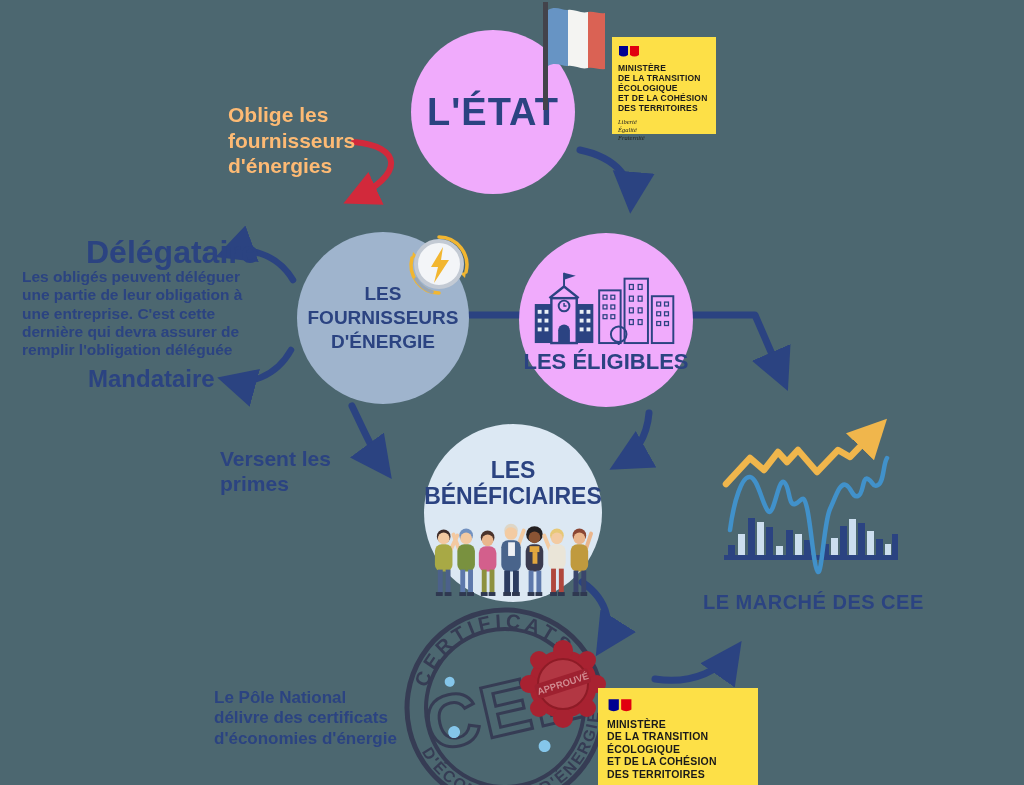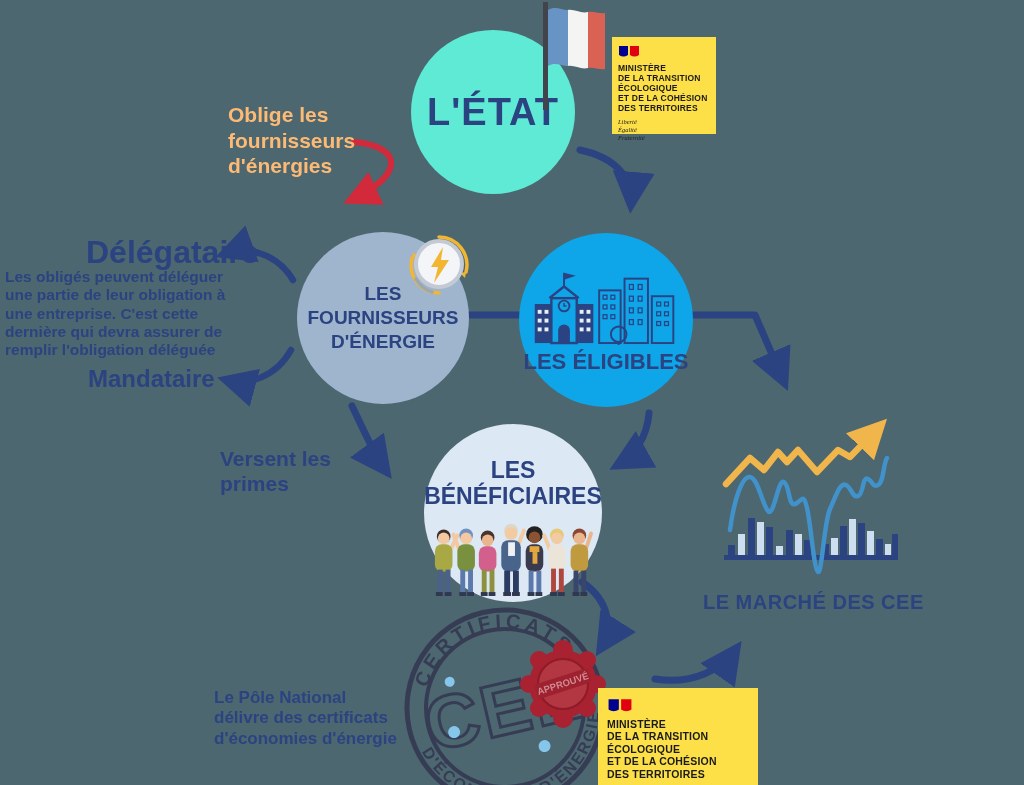--- a/index.html
+++ b/index.html
@@ -35,21 +35,21 @@
     <path d="M 580,150 C 618,158 633,180 631,204" fill="none" stroke="#2b4381" stroke-width="7" stroke-linecap="round" marker-end="url(#ahN)"></path>
     <path d="M 354,142 C 401,146 407,174 351,200" fill="none" stroke="#d2293b" stroke-width="6" stroke-linecap="round" marker-end="url(#ahR)"></path>
     <path d="M 293,280 C 276,252 246,246 224,254" fill="none" stroke="#2b4381" stroke-width="6.5" stroke-linecap="round" marker-end="url(#ahN)"></path>
     <path d="M 291,350 C 276,377 248,386 226,380" fill="none" stroke="#2b4381" stroke-width="6.5" stroke-linecap="round" marker-end="url(#ahN)"></path>
     <path d="M 352,406 C 367,437 375,456 386,471" fill="none" stroke="#2b4381" stroke-width="7" stroke-linecap="round" marker-end="url(#ahN)"></path>
     <path d="M 649,413 C 647,438 634,456 618,465" fill="none" stroke="#2b4381" stroke-width="7" stroke-linecap="round" marker-end="url(#ahN)"></path>
     <path d="M 582,582 C 610,601 613,629 601,648" fill="none" stroke="#2b4381" stroke-width="7" stroke-linecap="round" marker-end="url(#ahN)"></path>
     <path d="M 655,679 C 694,685 722,669 736,649" fill="none" stroke="#2b4381" stroke-width="7" stroke-linecap="round" marker-end="url(#ahN)"></path>
   </svg>
 
-  <div class="circle" style="left:411px;top:30px;width:164px;height:164px;background:#5eead4;align-items:center;">
+  <div class="circle" style="left:411px;top:30px;width:164px;height:164px;background:#f0abfc;align-items:center;">
     <div class="lbl" style="font-size:38px;letter-spacing:1px;">L'ÉTAT</div>
   </div>
 
   <svg class="abs" style="left:536px;top:2px;" width="82" height="112" viewBox="0 0 82 112">
     <rect x="7" y="0" width="5" height="108" fill="#43434b"></rect>
     <path d="M12,8 C20,3 27,9 32,8 L32,64 C27,65 20,59 12,64 Z" fill="#6794c4"></path>
     <path d="M32,8 C39,7 45,12 52,10 L52,66 C45,68 39,63 32,64 Z" fill="#f4f4f2"></path>
     <path d="M52,10 C58,9 63,12 69,11 L69,67 C63,68 58,65 52,66 Z" fill="#da6254"></path>
   </svg>
 
@@ -62,21 +62,21 @@
   <svg class="abs" style="left:404px;top:232px;" width="70" height="70" viewBox="0 0 70 70">
     <path d="M 35,5 A 28,28 0 0 1 62,40" fill="none" stroke="#f2b630" stroke-width="3.5" stroke-linecap="round"></path>
     <path d="M 35,61 A 28,28 0 0 1 8,26" fill="none" stroke="#f2b630" stroke-width="3.5" stroke-linecap="round"></path>
     <path d="M 12,47 A 28,28 0 0 0 28,60" fill="none" stroke="#9aa7b5" stroke-width="3.5" stroke-linecap="round"></path>
     <path d="M62,40 l-6,1 5,5 z" fill="#f2b630"></path>
     <path d="M8,26 l6,-1 -5,-5 z" fill="#f2b630"></path>
     <circle cx="35" cy="32" r="23" fill="#f3f5f8" stroke="#c3cad4" stroke-width="4"></circle>
     <polygon points="39,15 27,35 34,35 30,51 45,28 37,28" fill="#f2b630"></polygon>
   </svg>
 
-  <div class="circle" style="left:519px;top:233px;width:174px;height:174px;background:#0ea5e9;">
+  <div class="circle" style="left:519px;top:233px;width:174px;height:174px;background:#f0abfc;">
     <svg width="150" height="80" viewBox="0 0 150 82">
       <g fill="#2b4382">
         <rect x="2" y="40" width="17" height="40"></rect>
         <rect x="45" y="40" width="17" height="40"></rect>
       </g>
       <g fill="#eaf0f7">
         <rect x="5" y="46" width="4" height="4"></rect>
           <rect x="12" y="46" width="4" height="4"></rect>
         <rect x="5" y="55" width="4" height="4"></rect>
           <rect x="12" y="55" width="4" height="4"></rect>
@@ -198,21 +198,21 @@
       <rect x="145" y="85" width="7" height="4" fill="#2f3850"></rect>
         <rect x="153" y="85" width="7" height="4" fill="#2f3850"></rect>
     </svg>
   </div>
 
   <div class="note red" style="left:228px;top:102px;font-size:21px;line-height:1.22;">Oblige les
 fournisseurs
 d'énergies</div>
 
   <div class="note" style="left:86px;top:234px;font-size:32px;">Délégataire</div>
-  <div class="note" style="left:5px;top:268px;font-size:15.5px;line-height:1.18;">Les obligés peuvent déléguer
+  <div class="note" style="left:22px;top:268px;font-size:15.5px;line-height:1.18;">Les obligés peuvent déléguer
 une partie de leur obligation à
 une entreprise. C'est cette
 dernière qui devra assurer de
 remplir l'obligation déléguée</div>
 
   <div class="note" style="left:88px;top:365px;font-size:24px;">Mandataire</div>
 
   <div class="note" style="left:220px;top:446px;width:152px;text-align:left;font-size:21px;line-height:1.2;">Versent les
 primes</div>
 

